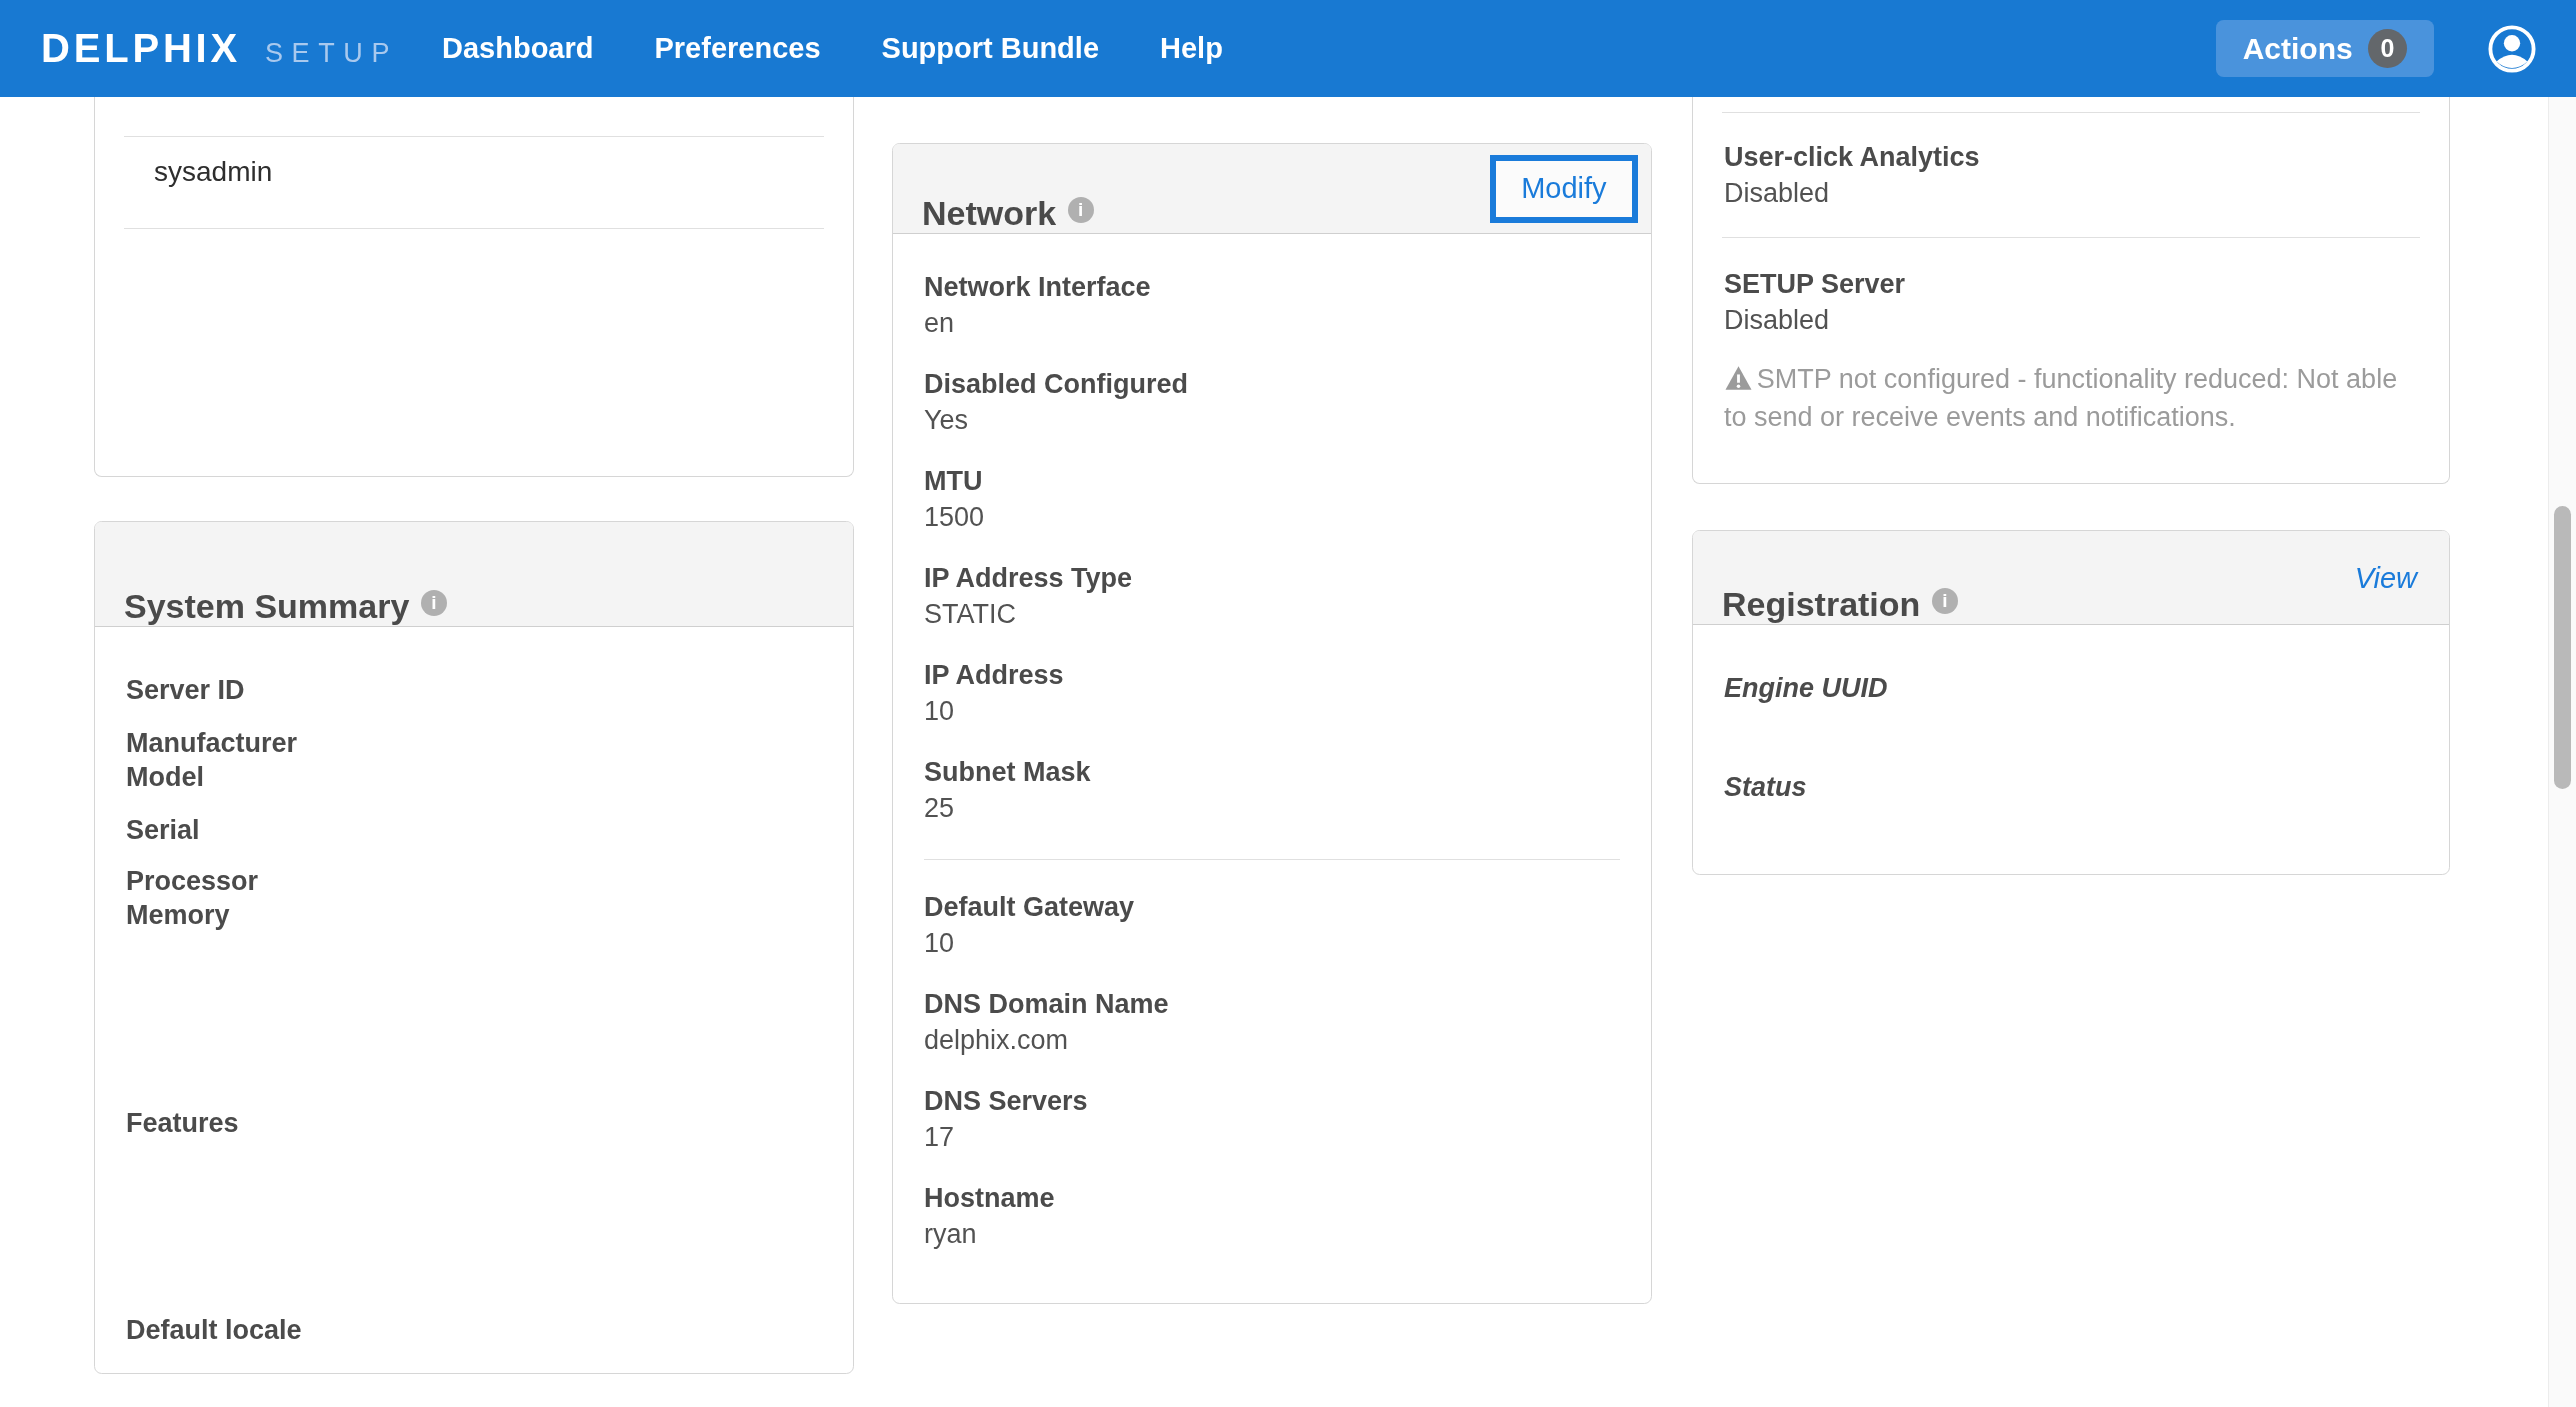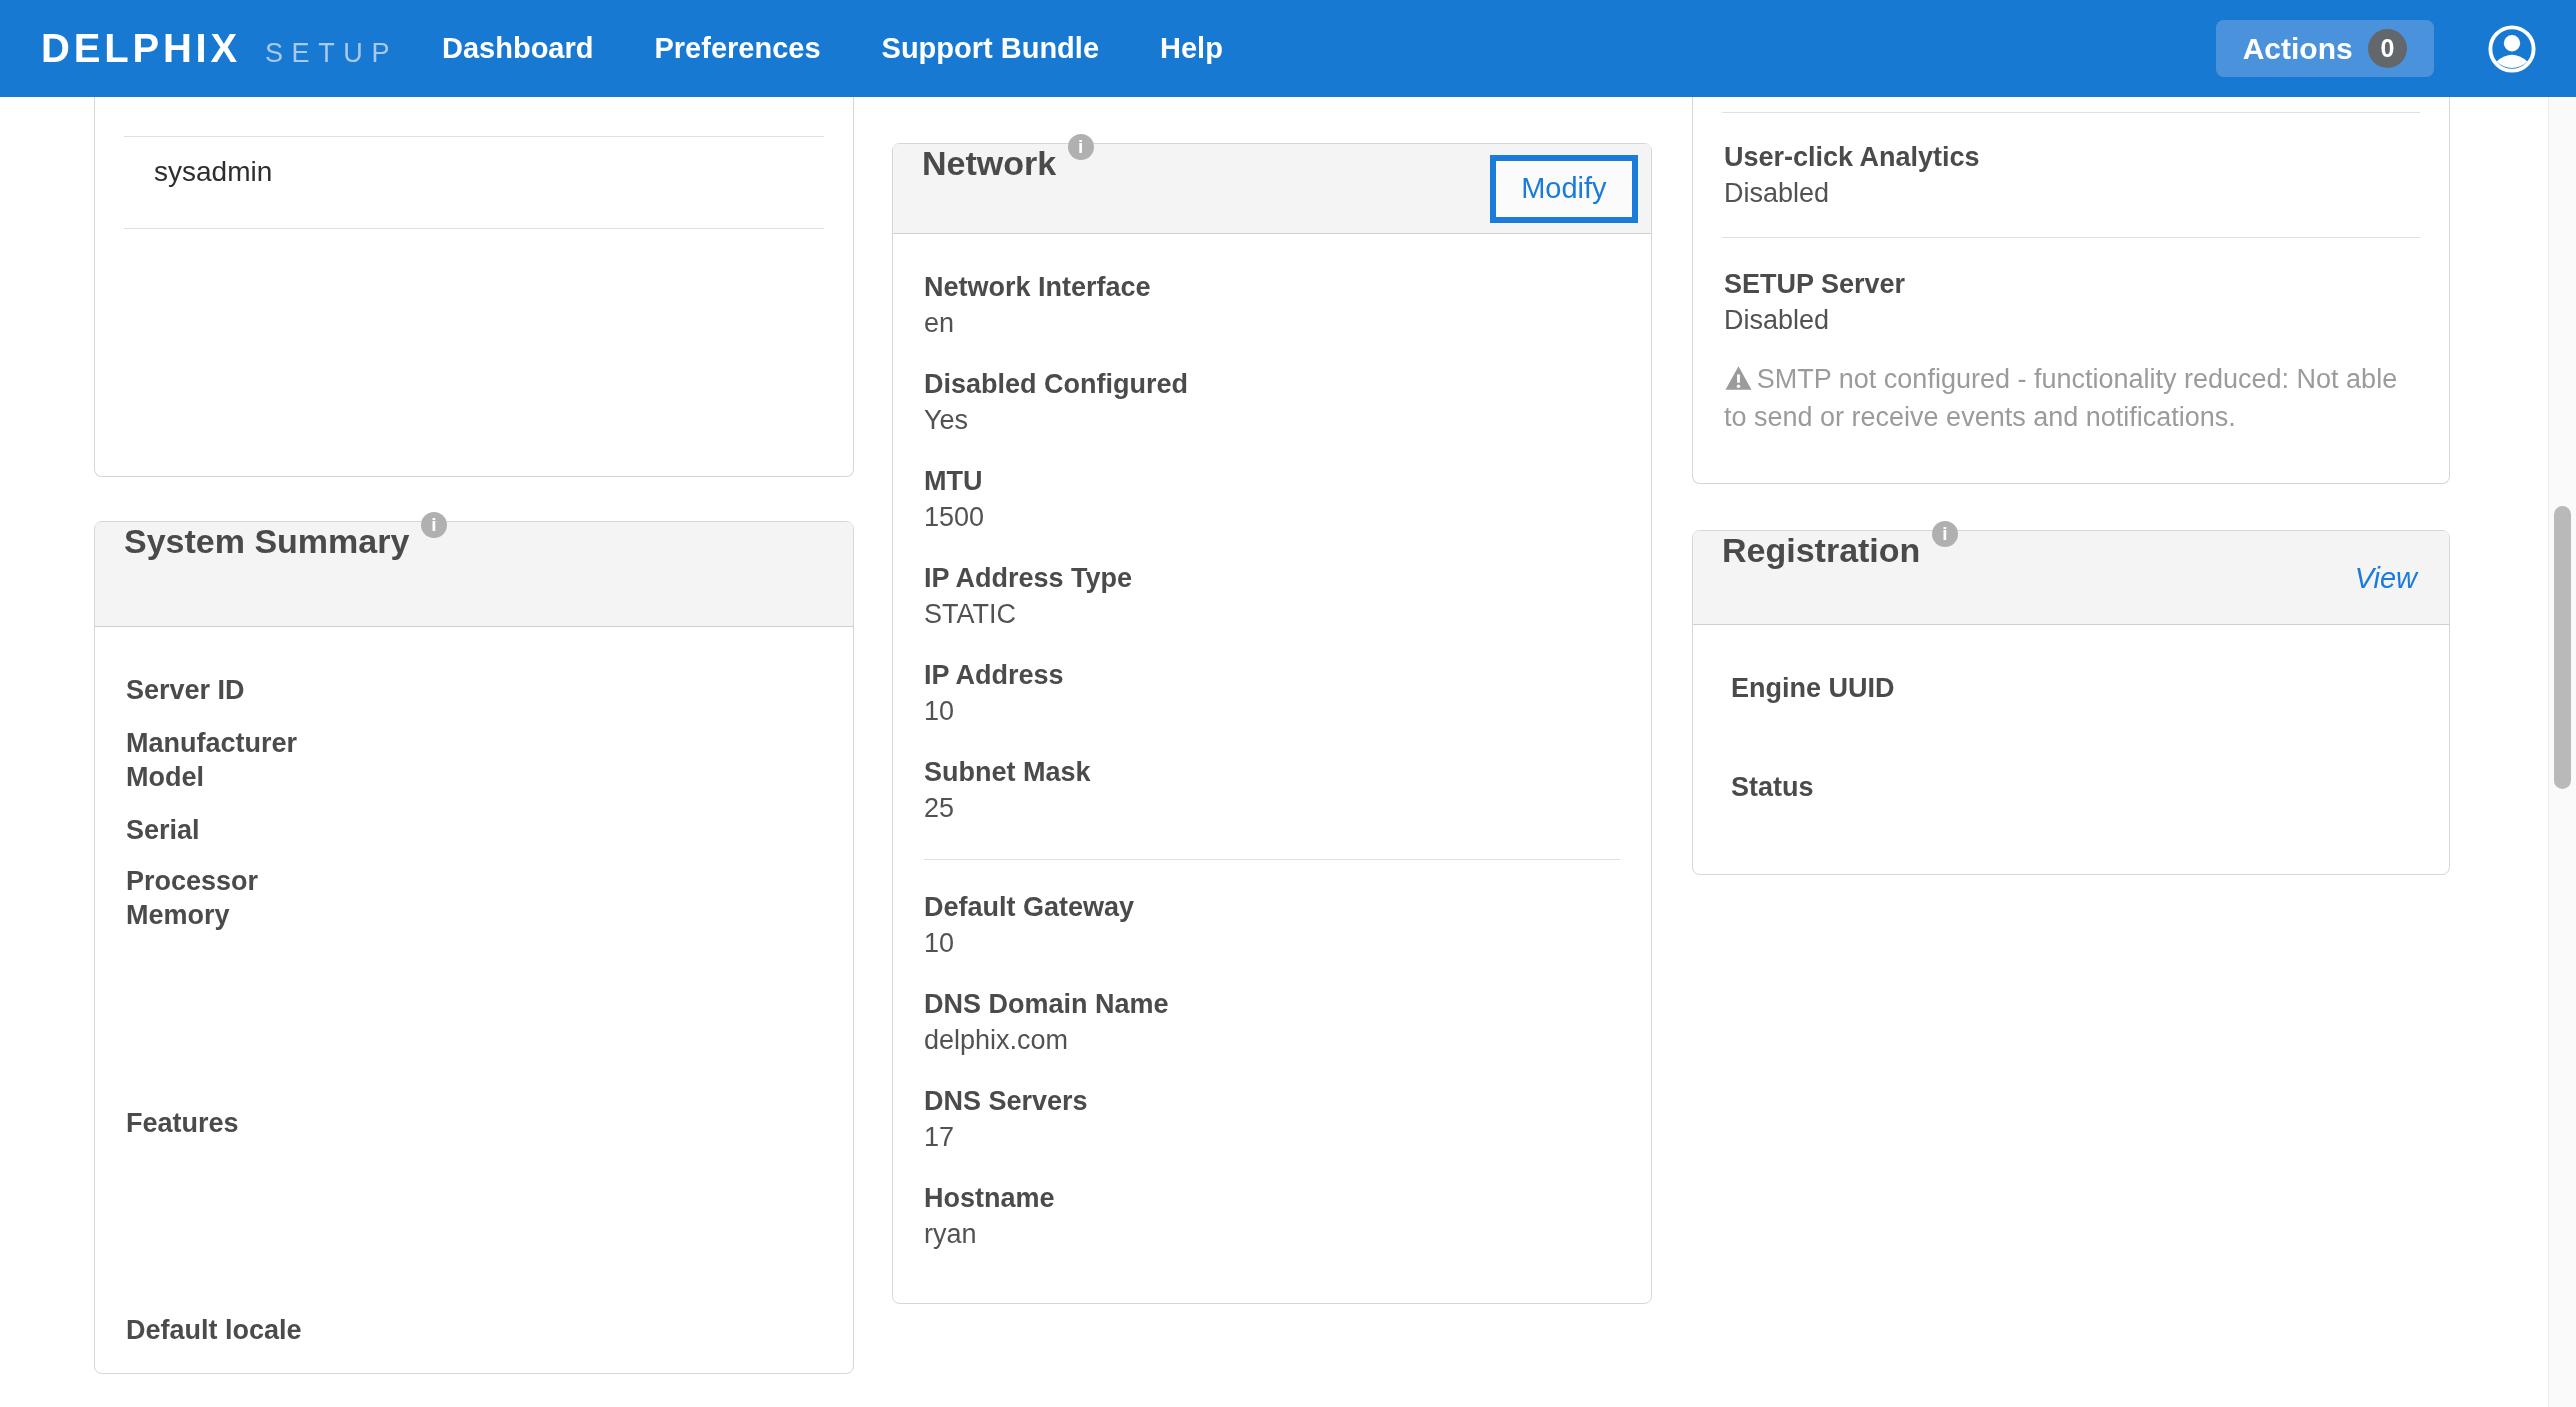--- a/index.html
+++ b/index.html
@@ -23,21 +23,21 @@
                    width:39px; height:39px; border-radius:50%; background:#63676b;
                    color:#ffffff; font-weight:bold; font-size:25px; margin-left:15.3px; }
   .avatar { width:48px; height:48px; margin-left:54px; margin-right:40px; cursor:pointer; }
 
   
   .content { position:absolute; top:97px; left:0; width:2576px; height:1311px; }
 
   .card { position:absolute; background:#ffffff; border:1.9px solid #d6d6d6; border-radius:7.7px; }
   .card.cut-top { border-top:none; border-top-left-radius:0; border-top-right-radius:0; }
 
-  .card-header { display:flex; align-items:flex-start; background:#f4f4f4;
+  .card-header { display:flex; align-items:flex-end; background:#f4f4f4;
                  border-bottom:1.9px solid #cfcfcf; border-radius:5.8px 5.8px 0 0;
                  padding:0 29px; position:relative; }
   .card-title { font-size:34px; font-weight:bold; color:#4a4a4a; }
   .info-icon { display:inline-block; width:26px; height:26px; border-radius:50%;
                background:#b0b0b0; color:#ffffff; font-size:19px; font-weight:bold;
                line-height:26px; text-align:center; margin-left:11.5px;
                position:relative; top:-9.6px; cursor:pointer; }
 
   .field-label { font-size:27px; font-weight:bold; color:#4b4b4b; line-height:36px; }
   .field-value { font-size:27px; font-weight:normal; color:#525252; line-height:36px; min-height:9.6px; }
@@ -72,21 +72,21 @@
   .warning-row { position:absolute; left:31px; top:265px; width:696px;
                  font-size:27px; color:#9b9b9b; line-height:35px; }
   .warning-icon { display:inline-block; vertical-align:-2.9px; margin-right:3.8px; }
 
   
   .registration-card { left:1692px; top:433px; width:758px; height:345px; }
   .registration-card .card-header { height:94px; }
   .view-link { position:absolute; right:32px; top:50%; transform:translateY(-50%);
                color:#1a7bda; font-size:29px; text-decoration:none; cursor:pointer;font-style:italic; }
   .registration-body { position:relative; height:247px; }
-  .registration-body .field-label { position:absolute; left:38px; }
+  .registration-body .field-label { position:absolute; left:31px;font-style:italic; }
 
   
   .scrollbar-track { position:absolute; top:97px; right:0; width:28px; height:1311px;
                      background:#fafafa; border-left:1.9px solid #ececec; }
   .scrollbar-thumb { position:absolute; left:4.8px; top:409px; width:17.3px; height:283px;
                      background:#b9b9b9; border-radius:8.6px; cursor:grab; }
 </style>
 </head>
 <body>
 

